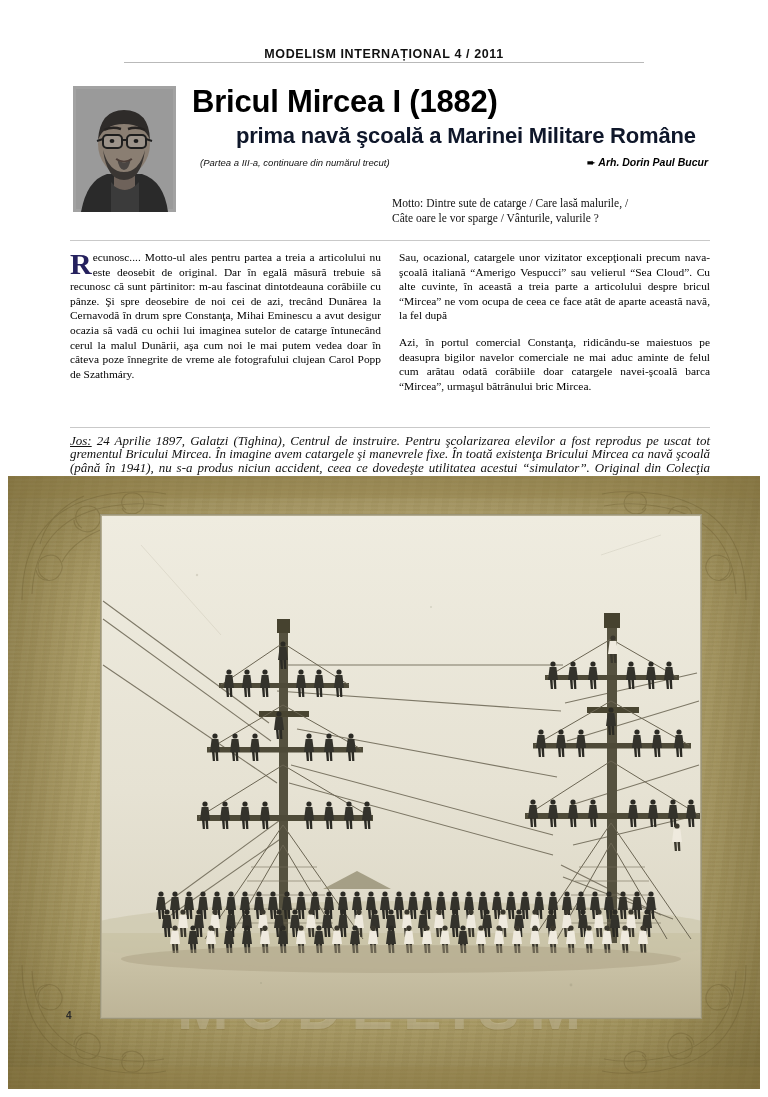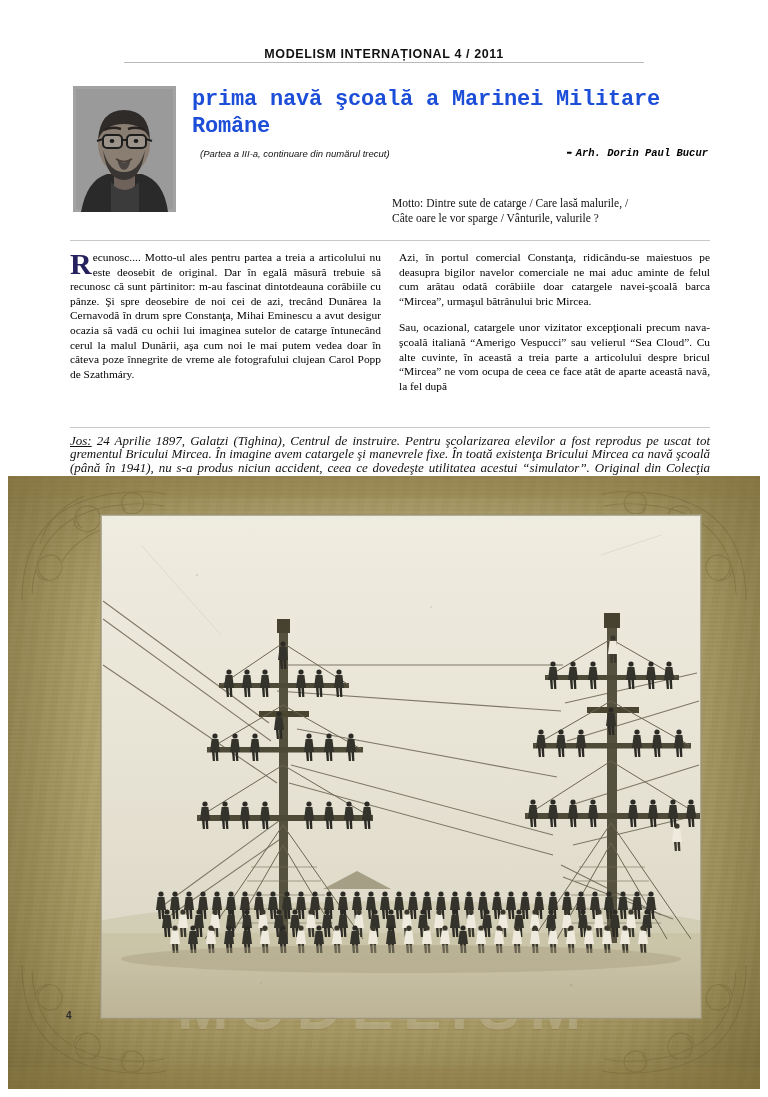--- a/index.html
+++ b/index.html
@@ -15,27 +15,27 @@
 
   
   .portrait{position:absolute;left:73px;top:86px;width:103px;height:126px;
        background:#9d9d9d;overflow:hidden;}
   .portrait svg{display:block;}
 
   
   .titleblock{position:absolute;left:192px;top:84px;width:520px;}
   .title-main{font-family:"Liberation Sans", sans-serif;font-weight:bold;
        font-size:31px;line-height:36px;letter-spacing:-.2px;color:#000;}
-  .title-sub{font-family:Liberation Mono, monospace;font-weight:bold;
-       font-size:22px;line-height:27px;letter-spacing:-.2px;color:#1d4ed8;margin-top:2px;}
+  .title-sub{font-family:Liberation Sans, sans-serif;font-weight:bold;
+       font-size:22px;line-height:27px;letter-spacing:-.2px;color:#0f172a;margin-top:2px;margin-left:44px;}
   .title-note-row{display:flex;align-items:flex-end;justify-content:space-between;
        margin-top:7px;padding-right:4px;}
   .title-note{font-family:"Liberation Sans", sans-serif;font-style:italic;
        font-size:9.5px;color:#111;padding-left:8px;}
-  .byline{font-family:Liberation Mono, monospace;font-weight:bold;font-style:italic;
+  .byline{font-family:Liberation Sans, sans-serif;font-weight:bold;font-style:italic;
        font-size:10.5px;color:#000;white-space:nowrap;}
   .byline .quill{font-style:normal;font-size:10px;margin-right:3px;}
 
   
   .motto{position:absolute;left:392px;top:196px;width:318px;
        font-size:11.5px;line-height:15px;color:#111;text-align:left;}
   .motto .l1{display:block;}
   .motto .l2{display:block;font-family:Liberation Serif, serif;}
 
   
@@ -134,20 +134,21 @@
     <ellipse cx="63" cy="55" rx="2.4" ry="2.1" fill="#1a1a1a"></ellipse>
 
     <path d="M31 44 q8 -4 17 -1" stroke="#262321" stroke-width="2.4" fill="none"></path>
     <path d="M55 43 q9 -3 17 1" stroke="#262321" stroke-width="2.4" fill="none"></path>
 
     <path d="M43 73 q8 5 16 0" stroke="#4b3d37" stroke-width="1.6" fill="none"></path>
   </svg>
 </div>
 
 <div class="titleblock">
+  <div class="title-main">Bricul Mircea I (1882)</div>
   <div class="title-sub">prima navă şcoală a Marinei Militare Române</div>
   <div class="title-note-row">
     <span class="title-note">(Partea a III-a, continuare din numărul trecut)</span>
     <span class="byline">
       <span class="quill">➨</span><span>Arh. Dorin Paul Bucur</span>
     </span>
   </div>
 </div>
 
 <div class="motto">
@@ -155,22 +156,22 @@
   <span class="l2">Câte oare le vor sparge / Vânturile, valurile ?</span>
 </div>
 
 <div class="col-rule-top"></div>
 
 <div class="col left">
   <p><span class="dropcap">R</span><span>ecunosc.... Motto-ul ales pentru partea a treia a articolului nu este deosebit de original. Dar în egală măsură trebuie să recunosc că sunt părtinitor: m-au fascinat dintotdeauna corăbiile cu pânze. Şi spre deosebire de noi cei de azi, trecând Dunărea la Cernavodă în drum spre Constanţa, Mihai Eminescu a avut desigur ocazia să vadă cu ochii lui imaginea sutelor de catarge întunecând cerul la malul Dunării, aşa cum noi le mai putem vedea doar în câteva poze înnegrite de vreme ale fotografului clujean Carol Popp de Szathmáry.</span></p>
 </div>
 
 <div class="col right">
+  <p>Sau, ocazional, catargele unor vizitator excepţionali precum nava-şcoală italiană “Amerigo Vespucci” sau velierul “Sea Cloud”. Cu alte cuvinte, în această a treia parte a articolului despre bricul “Mircea” ne vom ocupa de ceea ce face atât de aparte această navă, la fel după</p>
   <p>Azi, în portul comercial Constanţa, ridicându-se maiestuos pe deasupra bigilor navelor comerciale ne mai aduc aminte de felul cum arătau odată corăbiile doar catargele navei-şcoală barca “Mircea”, urmaşul bătrânului bric Mircea.</p>
-  <p>Sau, ocazional, catargele unor vizitator excepţionali precum nava-şcoală italiană “Amerigo Vespucci” sau velierul “Sea Cloud”. Cu alte cuvinte, în această a treia parte a articolului despre bricul “Mircea” ne vom ocupa de ceea ce face atât de aparte această navă, la fel după</p>
 </div>
 
 <div class="col-rule-bot"></div>
 
 <div class="caption"><span class="jos">Jos:</span><span> 24 Aprilie 1897, Galatzi (Tighina), Centrul de instruire. Pentru şcolarizarea elevilor a fost reprodus pe uscat tot grementul Bricului Mircea. În imagine avem catargele şi manevrele fixe. În toată existenţa Bricului Mircea ca navă şcoală (până în 1941), nu s-a produs niciun accident, ceea ce dovedeşte utilitatea acestui “simulator”. Original din Colecţia Crăciunoiu.</span></div>
 
 <div class="plate">
   <div class="plate-texture"></div>
   <div class="plate-band a"></div>
   <div class="plate-band b"></div>

